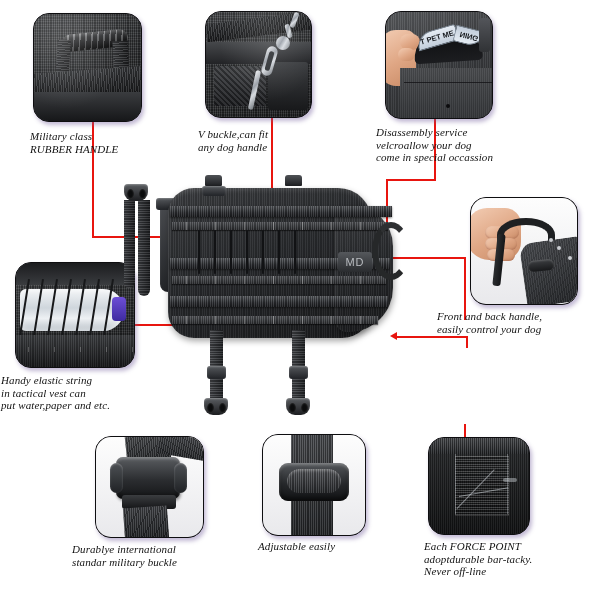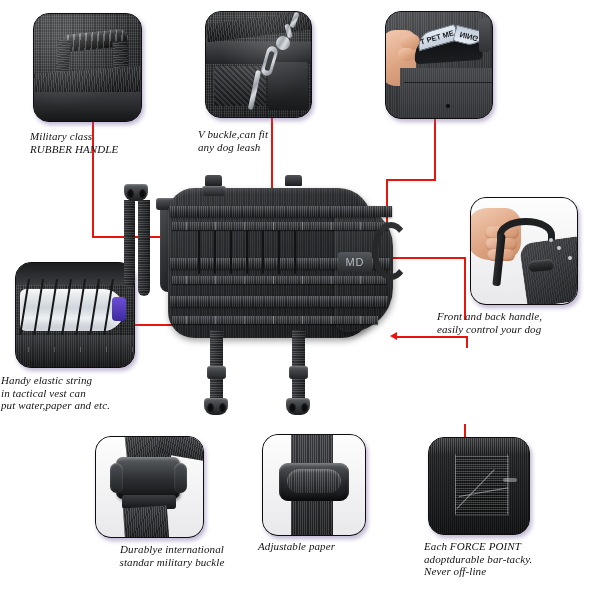--- a/index.html
+++ b/index.html
@@ -245,39 +245,42 @@
       <div class="metal" style="position:absolute;left:86px;top:0px;width:5px;height:16px;border-radius:3px;transform:rotate(20deg);"></div>
       <div class="metal" style="position:absolute;left:80px;top:12px;width:5px;height:14px;border-radius:3px;transform:rotate(-15deg);"></div>
       <div class="metal" style="position:absolute;left:70px;top:24px;width:14px;height:14px;border-radius:50%;"></div>
       <div class="metal" style="position:absolute;left:58px;top:34px;width:11px;height:30px;border-radius:6px;transform:rotate(16deg);"></div>
       <div style="position:absolute;left:61px;top:39px;width:5px;height:20px;border-radius:4px;background:#2c2f33;transform:rotate(16deg);"></div>
       <div class="metal" style="position:absolute;left:46px;top:58px;width:5px;height:40px;border-radius:3px;transform:rotate(12deg);"></div>
       <div style="position:absolute;inset:0;background:radial-gradient(ellipse at 60% 30%, rgba(255,255,255,.13), transparent 55%);"></div>
     </div>
   </div>
   <div class="cap" style="left:198px;top:128px;width:180px;">V buckle,can fit
-any dog leash</div>
+any dog handle</div>
 
   <div class="thumb" style="left:385px;top:11px;width:106px;height:106px;">
     <div class="ph" style="background:repeating-linear-gradient(90deg, rgba(255,255,255,.05) 0 1px, rgba(0,0,0,.13) 1px 2.3px),linear-gradient(160deg,#5b5d60,#3b3d40 55%,#2a2c2e);">
 
       <div class="skin" style="position:absolute;left:-6px;top:18px;width:36px;height:56px;border-radius:16px 10px 12px 16px;"></div>
       <div class="skin" style="position:absolute;left:14px;top:22px;width:20px;height:16px;border-radius:9px;"></div>
       <div class="skin" style="position:absolute;left:12px;top:36px;width:17px;height:13px;border-radius:8px;"></div>
 
       <div style="position:absolute;left:28px;top:20px;width:68px;height:30px;border-radius:34px 34px 6px 6px;background:linear-gradient(180deg,#0d0e10,#1c1d20);transform:rotate(-4deg);"></div>
       <div class="patch" style="left:30px;top:17px;width:40px;height:15px;border-radius:20px 4px 0 0;transform:rotate(-16deg);font-size:7.5px;">T PET ME</div>
       <div class="patch" style="left:68px;top:16px;width:28px;height:15px;border-radius:4px 18px 0 0;transform:rotate(14deg) scaleY(-1);font-size:7.5px;">NING</div>
 
       <div style="position:absolute;left:14px;top:56px;width:92px;height:50px;background:repeating-linear-gradient(90deg, rgba(255,255,255,.045) 0 1px, rgba(0,0,0,.1) 1px 2px),linear-gradient(180deg,#4a4c4f,#35373a);"></div>
       <div style="position:absolute;left:18px;top:70px;width:88px;height:1.4px;background:rgba(20,20,22,.8);"></div>
       <div style="position:absolute;left:93px;top:6px;width:11px;height:34px;border-radius:3px;background:linear-gradient(180deg,#53555a,#303235);"></div>
       <div style="position:absolute;left:60px;top:92px;width:4px;height:4px;border-radius:50%;background:#0b0b0d;"></div>
     </div>
   </div>
+  <div class="cap" style="left:376px;top:126px;width:222px;">Disassembly service
+velcroallow your dog
+come in special occassion</div>
 
   <div class="thumb" style="left:470px;top:197px;width:106px;height:106px;">
     <div class="ph white-bg">
 
       <div class="skin" style="position:absolute;left:-4px;top:10px;width:54px;height:52px;border-radius:20px 16px 18px 22px;"></div>
       <div class="skin" style="position:absolute;left:14px;top:28px;width:34px;height:13px;border-radius:8px;box-shadow:inset 0 -1px 2px rgba(150,90,70,.5);"></div>
       <div class="skin" style="position:absolute;left:14px;top:40px;width:32px;height:12px;border-radius:8px;box-shadow:inset 0 -1px 2px rgba(150,90,70,.5);"></div>
       <div class="skin" style="position:absolute;left:16px;top:51px;width:28px;height:12px;border-radius:8px;box-shadow:inset 0 -1px 2px rgba(150,90,70,.5);"></div>
 
       <div style="position:absolute;left:26px;top:20px;width:44px;height:20px;border:7px solid #1e2022;border-radius:50% 50% 0 0;border-bottom-color:transparent;"></div>
@@ -317,31 +320,31 @@
     <div class="ph white-bg">
       <div style="position:absolute;left:30px;top:-2px;width:44px;height:26px;background:repeating-linear-gradient(90deg, rgba(255,255,255,.1) 0 1px, rgba(0,0,0,.3) 1px 2.2px),linear-gradient(180deg,#4d4f52,#2b2d30);transform:rotate(-6deg);"></div>
       <div style="position:absolute;left:62px;top:-2px;width:48px;height:22px;background:repeating-linear-gradient(90deg, rgba(255,255,255,.1) 0 1px, rgba(0,0,0,.3) 1px 2.2px),linear-gradient(180deg,#4a4c50,#292b2e);transform:rotate(10deg);"></div>
       <div class="sr-buckle" style="left:20px;top:20px;width:64px;height:42px;"></div>
       <div class="sr-wing" style="left:14px;top:26px;"></div>
       <div class="sr-wing" style="right:16px;top:26px;"></div>
       <div style="position:absolute;left:26px;top:58px;width:54px;height:14px;border-radius:3px;background:linear-gradient(180deg,#3b3d40,#141517);"></div>
       <div style="position:absolute;left:28px;top:70px;width:44px;height:32px;background:repeating-linear-gradient(90deg, rgba(255,255,255,.1) 0 1px, rgba(0,0,0,.3) 1px 2.2px),linear-gradient(180deg,#44464a,#232528);transform:rotate(-4deg);"></div>
     </div>
   </div>
-  <div class="cap" style="left:72px;top:543px;width:200px;text-align:center;">Durablye international
+  <div class="cap" style="left:72px;top:543px;width:200px;">Durablye international
 standar  military buckle</div>
 
   <div class="thumb" style="left:262px;top:434px;width:102px;height:100px;">
     <div class="ph white-bg">
       <div style="position:absolute;left:28px;top:0;width:42px;height:100px;background:repeating-linear-gradient(90deg, rgba(255,255,255,.1) 0 1px, rgba(0,0,0,.3) 1px 2.2px),linear-gradient(180deg,#4c4e52,#26282b);"></div>
       <div class="sl-buckle" style="left:16px;top:28px;width:70px;height:38px;"></div>
       <div style="position:absolute;left:24px;top:34px;width:54px;height:24px;border-radius:12px;background:repeating-linear-gradient(90deg, rgba(255,255,255,.09) 0 1px, rgba(0,0,0,.3) 1px 2.2px),linear-gradient(180deg,#5a5c60,#2b2d30);box-shadow:inset 0 2px 3px rgba(255,255,255,.25);"></div>
     </div>
   </div>
-  <div class="cap" style="left:258px;top:540px;width:160px;">Adjustable paper</div>
+  <div class="cap" style="left:258px;top:540px;width:160px;">Adjustable easily</div>
 
   <div class="thumb" style="left:428px;top:437px;width:100px;height:96px;">
     <div class="ph" style="background:repeating-linear-gradient(90deg, rgba(255,255,255,.045) 0 1px, rgba(0,0,0,.3) 1px 2px),linear-gradient(180deg,#2e3032,#141516);">
       <div style="position:absolute;left:0;top:0;width:100px;height:16px;background:repeating-linear-gradient(90deg, rgba(255,255,255,.10) 0 1px, rgba(0,0,0,.35) 1px 2px),linear-gradient(180deg,#4c4e51,#25272a);"></div>
       <div class="bartack" style="left:26px;top:18px;width:52px;height:58px;"></div>
       <div class="tackx" style="left:28px;top:70px;width:54px;transform:rotate(-46deg);"></div>
       <div class="tackx" style="left:30px;top:58px;width:50px;transform:rotate(-10deg);"></div>
       <div style="position:absolute;left:74px;top:40px;width:14px;height:4px;border-radius:2px;background:rgba(190,195,200,.5);"></div>
       <div style="position:absolute;left:26px;top:16px;width:1.4px;height:60px;background:rgba(210,215,220,.35);"></div>
       <div style="position:absolute;left:78px;top:16px;width:1.4px;height:60px;background:rgba(210,215,220,.35);"></div>

